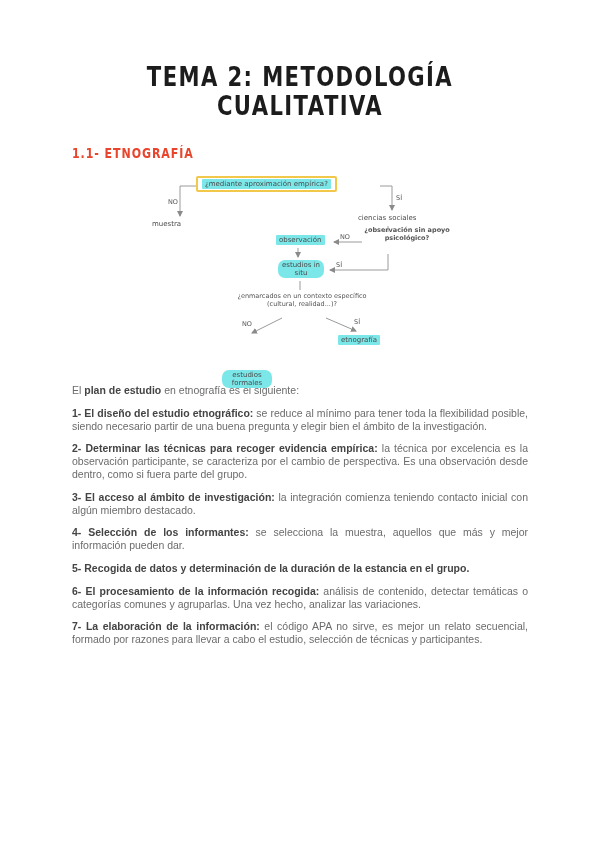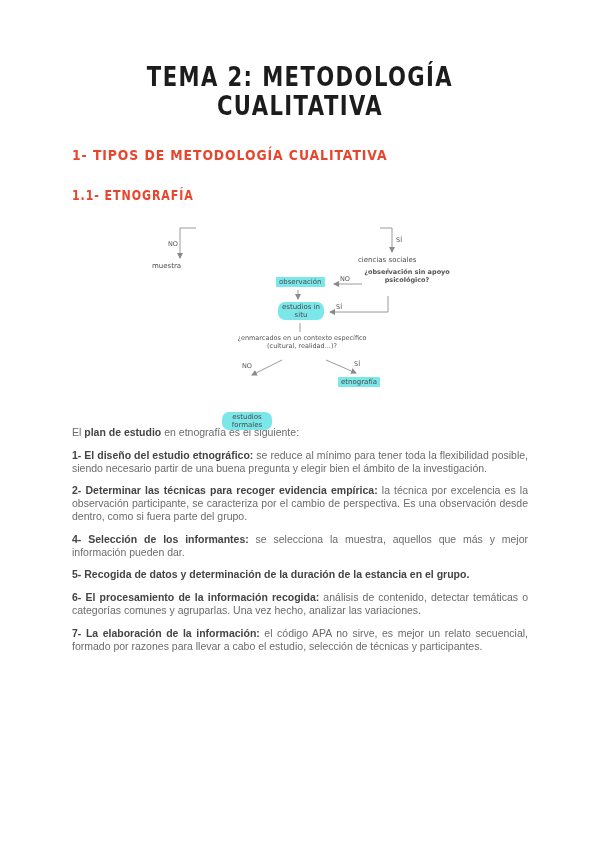--- a/index.html
+++ b/index.html
@@ -45,21 +45,20 @@
   }
   .qtext{white-space:normal;text-align:center;line-height:8px;}
 </style>
 </head>
 <body>
 
 <div class="page">
 
   <h1 class="title">TEMA 2: METODOLOGÍA CUALITATIVA</h1>
 
-  <h2 class="section"><span class="h-red">1- TIPOS DE METODOLOGÍA CUALITATIVA</span></h2>
 
   <h3 class="subsection"><span class="h-red">1.1- ETNOGRAFÍA</span></h3>
 
 
   <div class="flow">
     <svg width="340" height="196">
       <defs>
         <marker id="arr" markerWidth="6" markerHeight="6" refX="5" refY="3" orient="auto">
           <path d="M0,0 L6,3 L0,6 z" fill="#8a8a8a"></path>
         </marker>
@@ -68,20 +67,23 @@
       <path d="M250,10 H262 V34" fill="none" stroke="#9a9a9a" stroke-width="1" marker-end="url(#arr)"></path>
       <path d="M258,50 V56" fill="none" stroke="#9a9a9a" stroke-width="1"></path>
       <path d="M232,66 H204" fill="none" stroke="#9a9a9a" stroke-width="1" marker-end="url(#arr)"></path>
       <path d="M168,72 V81" fill="none" stroke="#9a9a9a" stroke-width="1" marker-end="url(#arr)"></path>
       <path d="M258,78 V94 H200" fill="none" stroke="#9a9a9a" stroke-width="1" marker-end="url(#arr)"></path>
       <path d="M170,105 V114" fill="none" stroke="#9a9a9a" stroke-width="1"></path>
       <path d="M152,142 L122,157" fill="none" stroke="#9a9a9a" stroke-width="1" marker-end="url(#arr)"></path>
       <path d="M196,142 L226,155" fill="none" stroke="#9a9a9a" stroke-width="1" marker-end="url(#arr)"></path>
     </svg>
 
+    <div class="ybox fnode">
+      <span class="hl">¿mediante aproximación empírica?</span>
+    </div>
 
     <span class="fnode fsmall" style="left:38px;top:22px;">NO</span>
     <span class="fnode" style="left:22px;top:44px;">muestra</span>
 
     <span class="fnode fsmall" style="left:266px;top:18px;">SÍ</span>
     <span class="fnode" style="left:228px;top:38px;">ciencias sociales</span>
 
     <span class="fnode" style="left:146px;top:60px;"><span class="hl">observación</span></span>
     <span class="fnode fsmall" style="left:210px;top:57px;">NO</span>
     <span class="fnode fsmall qtext" style="left:234px;top:50px;width:86px;font-weight:bold;">¿observación sin apoyo psicológico?</span>
@@ -97,20 +99,21 @@
     <span class="fnode fsmall" style="left:224px;top:142px;">SÍ</span>
     <span class="fnode" style="left:208px;top:160px;"><span class="hl">etnografía</span></span>
   </div>
 
   <p class="body"><span>El </span><strong>plan de estudio</strong><span> en etnografía es el siguiente:</span></p>
 
   <p class="body"><strong>1- El diseño del estudio etnográfico:</strong><span> se reduce al mínimo para tener toda la flexibilidad posible, siendo necesario partir de una buena pregunta y elegir bien el ámbito de la investigación.</span></p>
 
   <p class="body"><strong>2- Determinar las técnicas para recoger evidencia empírica:</strong><span> la técnica por excelencia es la observación participante, se caracteriza por el cambio de perspectiva. Es una observación desde dentro, como si fuera parte del grupo.</span></p>
 
+  <p class="body"><strong>3- El acceso al ámbito de investigación:</strong><span> la integración comienza teniendo contacto inicial con algún miembro destacado.</span></p>
 
   <p class="body"><strong>4- Selección de los informantes:</strong><span> se selecciona la muestra, aquellos que más y mejor información pueden dar.</span></p>
 
   <p class="body"><strong>5- Recogida de datos y determinación de la duración de la estancia en el grupo.</strong><span></span></p>
 
   <p class="body"><strong>6- El procesamiento de la información recogida:</strong><span> análisis de contenido, detectar temáticas o categorías comunes y agruparlas. Una vez hecho, analizar las variaciones.</span></p>
 
   <p class="body"><strong>7- La elaboración de la información:</strong><span> el código APA no sirve, es mejor un relato secuencial, formado por razones para llevar a cabo el estudio, selección de técnicas y participantes.</span></p>
 
 </div>

